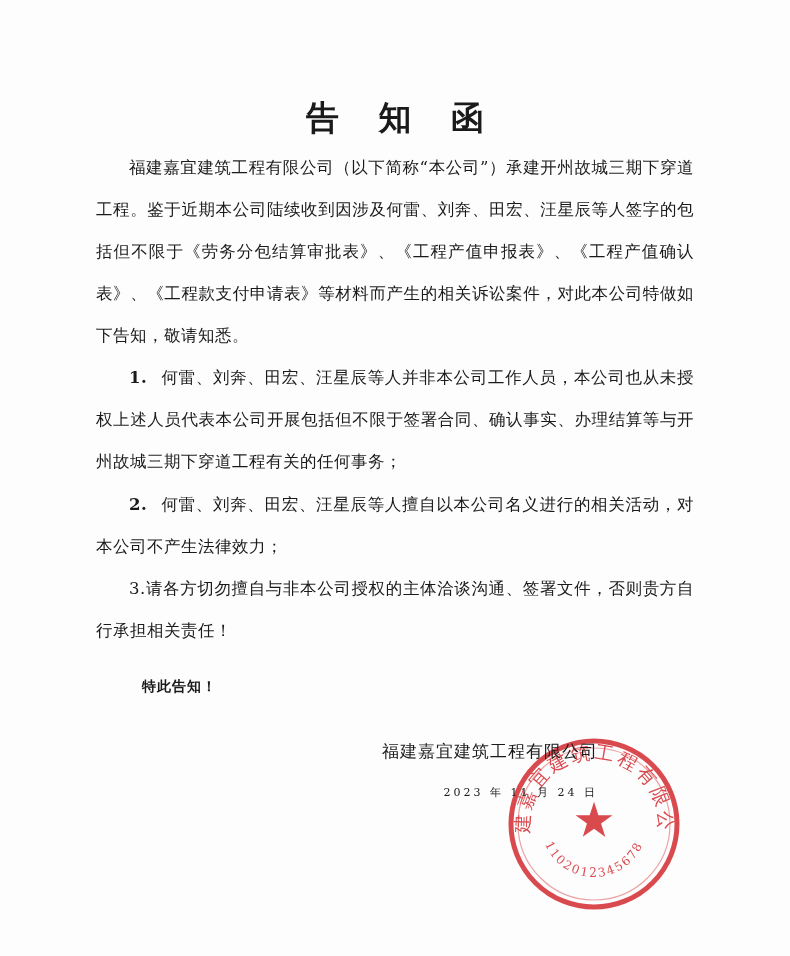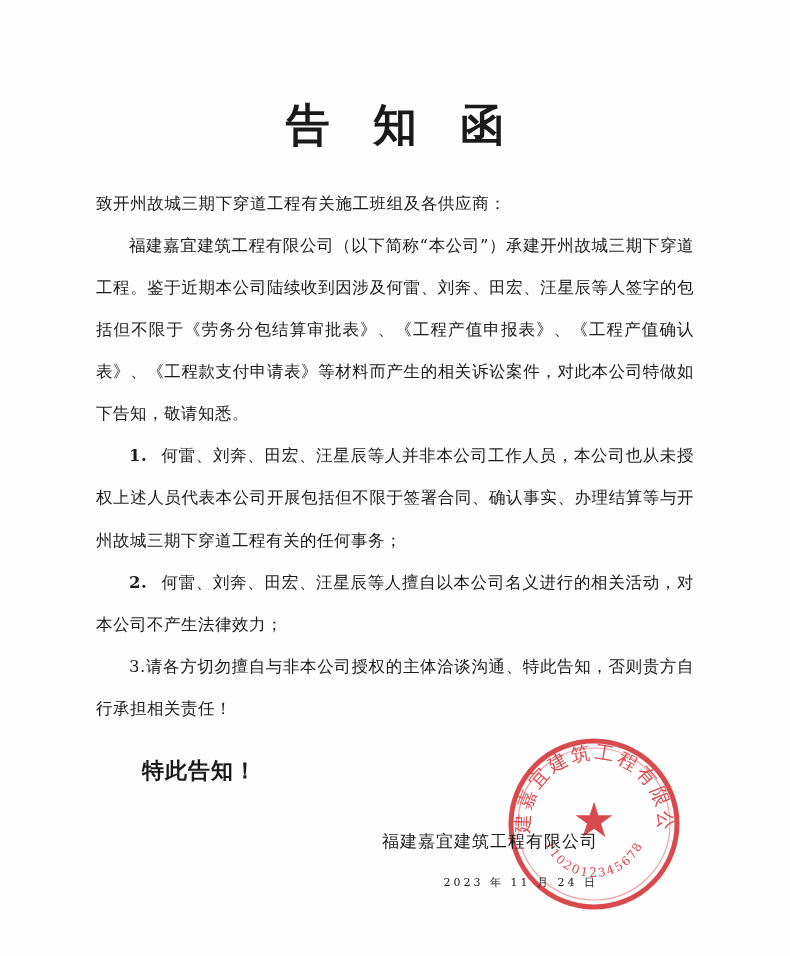--- a/index.html
+++ b/index.html
@@ -20,21 +20,21 @@
     position: relative;
     width: 790px;
     height: 956px;
     background: #fdfdfd;
     box-sizing: border-box;
     padding: 0 96px;
   }
 
   .doc-title {
     text-align: center;
-    font-size: 44px;
+    font-size: 33px;
     font-weight: bold;
     letter-spacing: 14px;
     padding-top: 96px;
     padding-bottom: 6px;
     text-indent: 14px;
     font-family: "DejaVu Serif", "Liberation Serif", serif;
   }
 
   .salutation {
     font-size: 16.5px;
@@ -62,21 +62,21 @@
 
   .numbered {
     text-indent: 33px;
   }
   .num-label {
     font-weight: bold;
     margin-right: 14px;
   }
 
   .closing {
-    font-size: 22px;
+    font-size: 14px;
     font-weight: bold;
     letter-spacing: 1px;
     text-indent: 46px;
     margin-top: 26px;
   }
 
   .sign-block {
     margin-top: 44px;
     text-align: right;
     padding-right: 96px;
@@ -111,29 +111,28 @@
     fill: #d2232a;
   }
 </style>
 </head>
 <body>
 
 <div class="page">
 
   <div class="doc-title">告 知 函</div>
 
-  <div class="salutation">致开州故城三期下穿道工程有关施工班组及各供应商：</div>
 
   <p class="body-par indent2"><span>福建嘉宜建筑工程有限公司（以下简称“本公司”）承建开州故城三期下穿道工程。鉴于近期本公司陆续收到因涉及</span><span class="strongname">何雷、刘奔、田宏、汪星辰</span><span>等人签字的包括但不限于《劳务分包结算审批表》、《工程产值申报表》、《工程产值确认表》、《工程款支付申请表》等材料而产生的相关诉讼案件，对此本公司特做如下告知，敬请知悉。</span></p>
 
   <p class="body-par numbered"><span class="num-label">1.</span><span class="strongname">何雷、刘奔、田宏、汪星辰</span><span>等人并非本公司工作人员，本公司也从未授权上述人员代表本公司开展包括但不限于签署合同、确认事实、办理结算等与开州故城三期下穿道工程有关的任何事务；</span></p>
 
   <p class="body-par numbered"><span class="num-label">2.</span><span class="strongname">何雷、刘奔、田宏、汪星辰</span><span>等人擅自以本公司名义进行的相关活动，对本公司不产生法律效力；</span></p>
 
-  <p class="body-par numbered"><span>3.</span><span>请各方切勿擅自与非本公司授权的主体洽谈沟通、特此告知，否则贵方自行承担相关责任！</span></p>
+  <p class="body-par numbered"><span>3.</span><span>请各方切勿擅自与非本公司授权的主体洽谈沟通、签署文件，否则贵方自行承担相关责任！</span></p>
 
   <div class="closing">特此告知！</div>
 
   <div class="sign-block">
     <div class="sign-company">福建嘉宜建筑工程有限公司</div>
     <div class="sign-date">2023 年  11 月  24 日</div>
   </div>
 
   <div class="seal">
     <svg width="178" height="178" viewBox="0 0 178 178" xmlns="http://www.w3.org/2000/svg">

